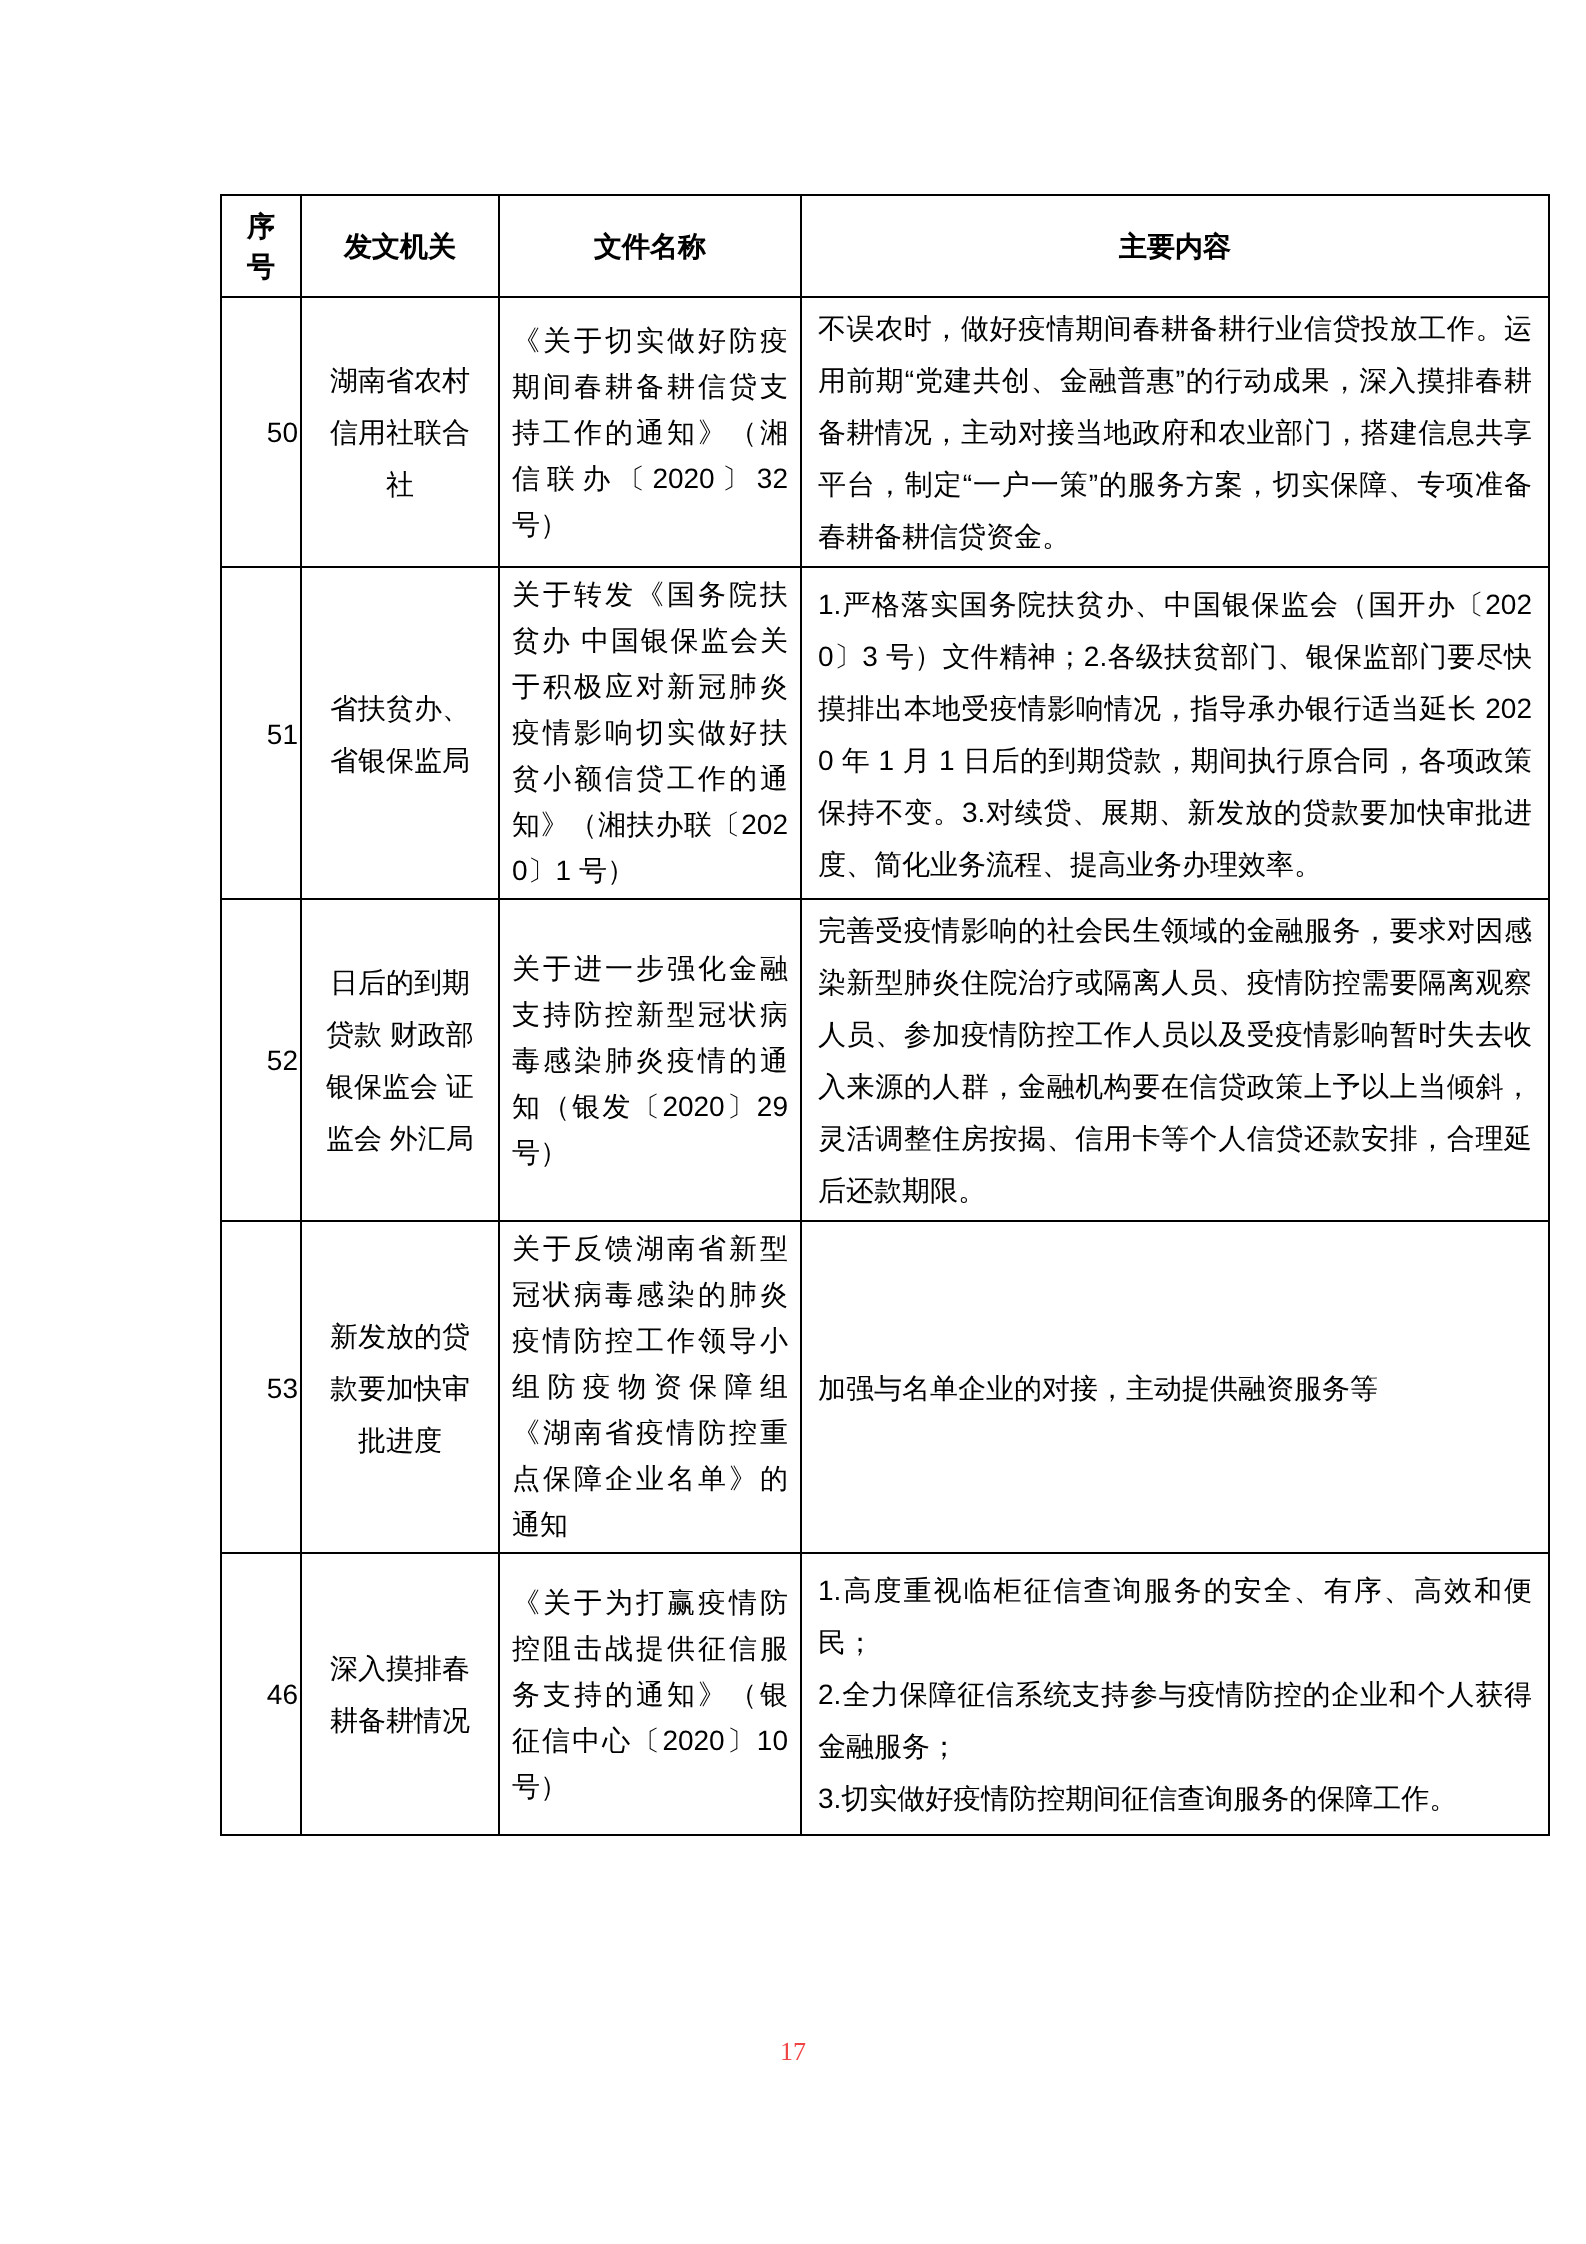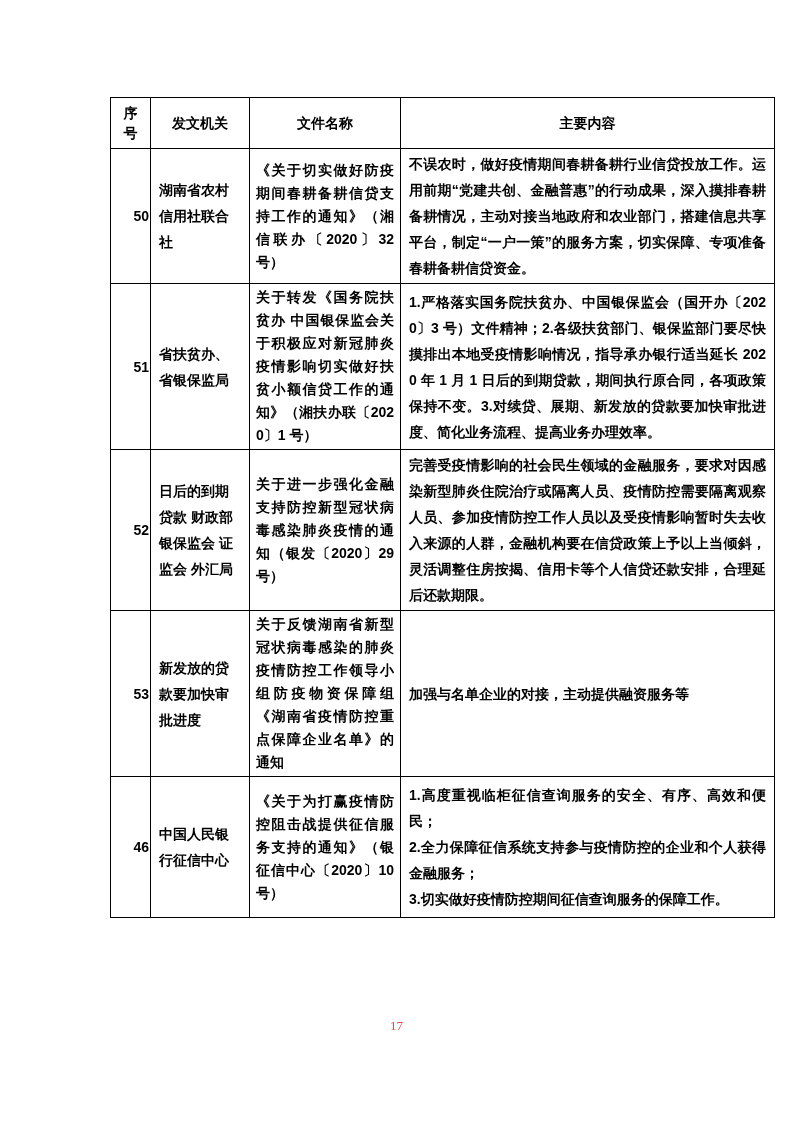--- a/index.html
+++ b/index.html
@@ -26,21 +26,21 @@
     top: 97px;
     width: 664px;
     border-collapse: collapse;
     table-layout: fixed;
     margin-left: 47px;
   }
   .doc-table th, .doc-table td {
     border: 1.5px solid #000000;
     vertical-align: middle;
     font-size: 14px;
-    font-weight: bold;
+    font-weight: normal;
     word-break: break-all;
     overflow: hidden;
   }
   .doc-table th {
     text-align: center;
     line-height: 20px;
     padding: 2px 2px;
     font-weight: bold;
   }
   th.col-seq {
@@ -51,20 +51,21 @@
   tr.r-1 { height: 164px; }
   tr.r-2 { height: 152px; }
   tr.r-3 { height: 165px; }
   tr.r-4 { height: 141px; }
 
   td.cell-seq {
     text-align: right;
     line-height: 20px;
   }
   td.cell-agency {
+    text-align: center;
     line-height: 26px;
     padding: 2px 8px;
   }
   td.cell-title {
     text-align: justify;
     text-justify: inter-ideograph;
     line-height: 23px;
     padding: 2px 6px;
   }
   td.cell-content {
@@ -126,21 +127,21 @@
         <td class="cell-content">完善受疫情影响的社会民生领域的金融服务，要求对因感染新型肺炎住院治疗或隔离人员、疫情防控需要隔离观察人员、参加疫情防控工作人员以及受疫情影响暂时失去收入来源的人群，金融机构要在信贷政策上予以上当倾斜，灵活调整住房按揭、信用卡等个人信贷还款安排，合理延后还款期限。</td>
       </tr>
       <tr class="r-3">
         <td class="cell-seq">53</td>
         <td class="cell-agency">新发放的贷款要加快审批进度</td>
         <td class="cell-title">关于反馈湖南省新型冠状病毒感染的肺炎疫情防控工作领导小组防疫物资保障组《湖南省疫情防控重点保障企业名单》的通知</td>
         <td class="cell-content">加强与名单企业的对接，主动提供融资服务等</td>
       </tr>
       <tr class="r-4">
         <td class="cell-seq">46</td>
-        <td class="cell-agency">中国人民银行征信中心</td>
+        <td class="cell-agency">深入摸排春耕备耕情况</td>
         <td class="cell-title">《关于为打赢疫情防控阻击战提供征信服务支持的通知》（银征信中心〔2020〕10 号）</td>
         <td class="cell-content">1.高度重视临柜征信查询服务的安全、有序、高效和便民；
 2.全力保障征信系统支持参与疫情防控的企业和个人获得金融服务；
 3.切实做好疫情防控期间征信查询服务的保障工作。</td>
       </tr>
     </tbody>
   </table>
 
   <div class="page-number">17</div>
 

